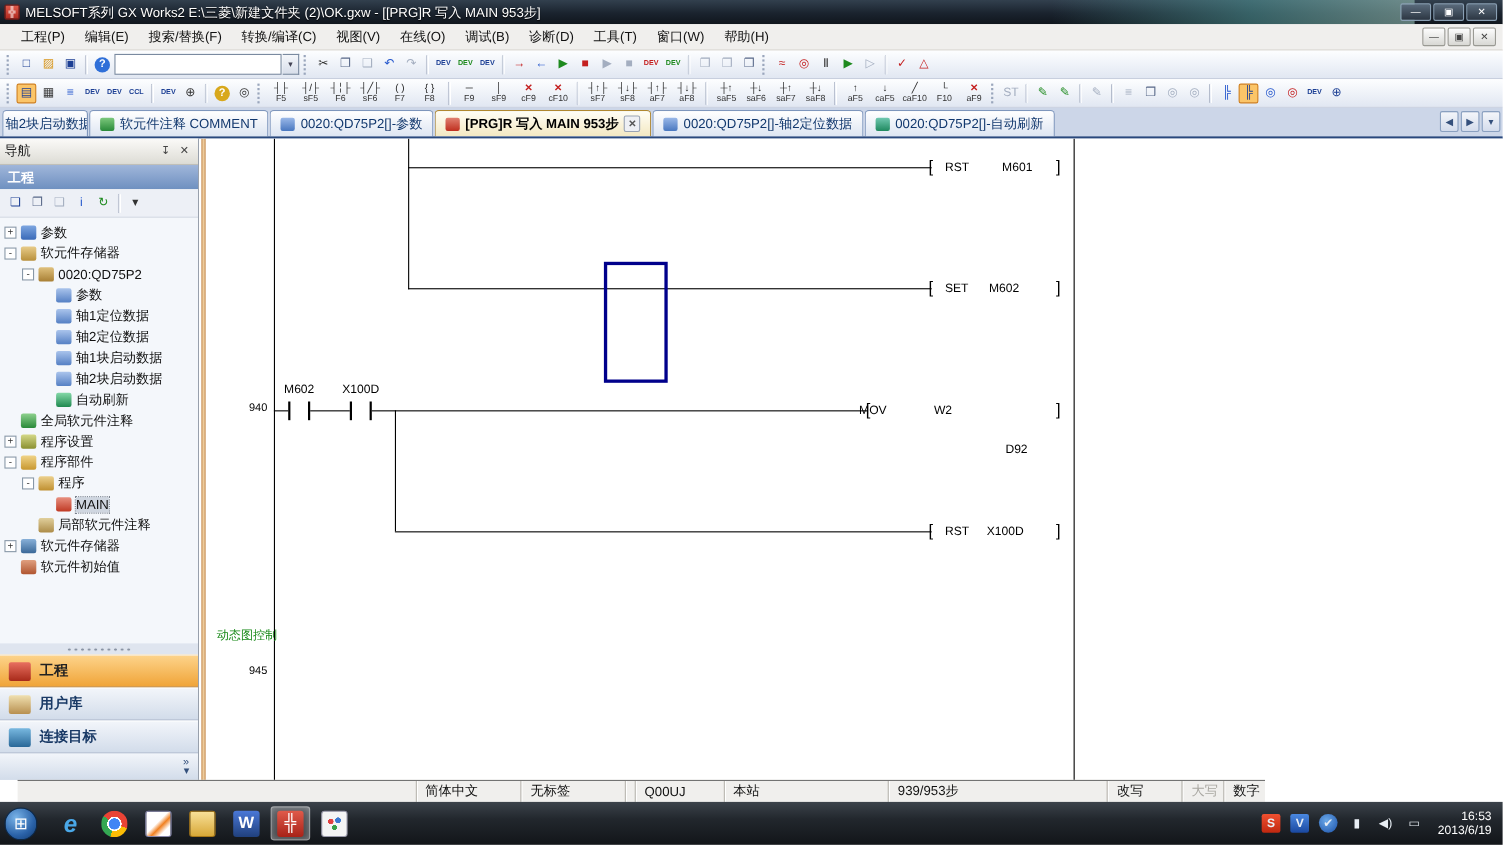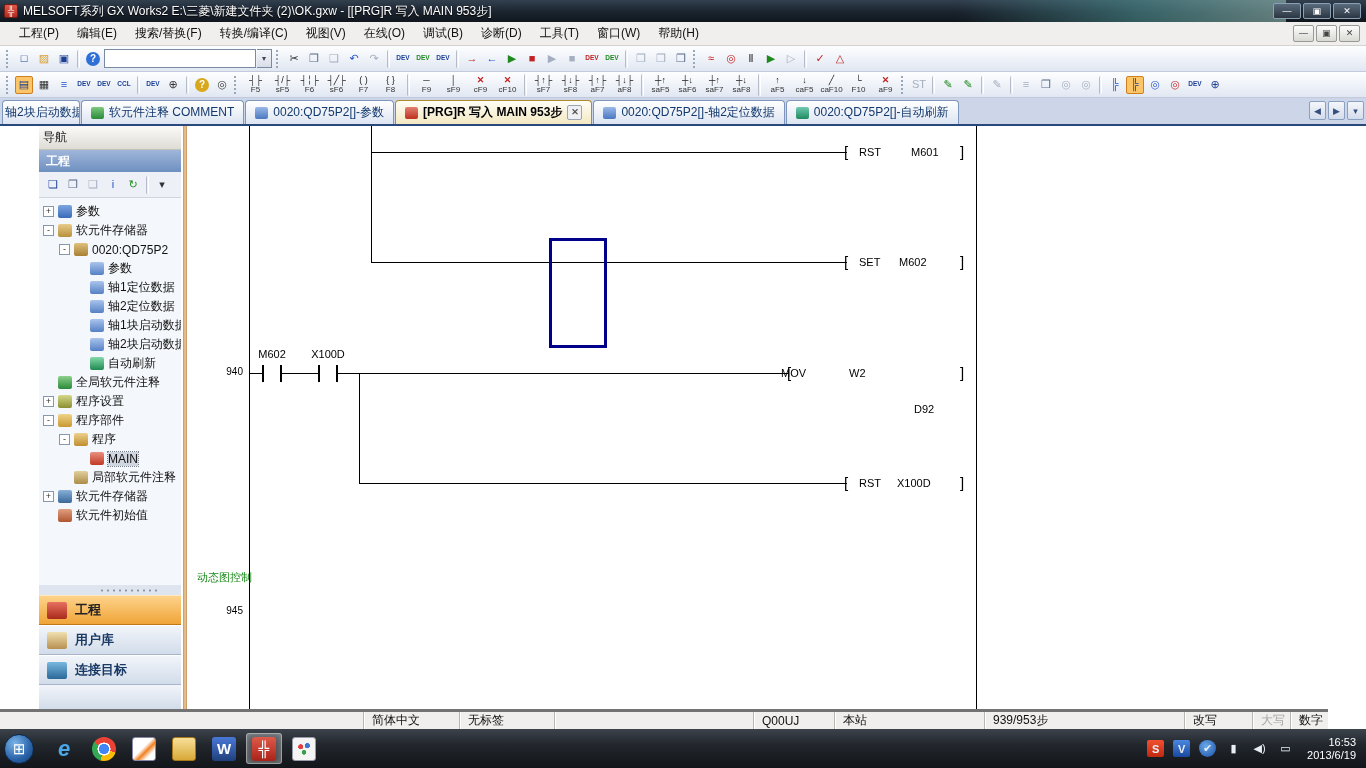--- a/index.html
+++ b/index.html
@@ -68,21 +68,21 @@
   .tab[data-ticon="refresh"] .ticon { background:linear-gradient(#70c8b0,#208a60); }
   .tabclose { width:15px; height:15px; border:1px solid #9aa4b4; background:#eef0f4; color:#555; font-size:9px; line-height:13px;
     text-align:center; border-radius:2px; display:none; }
   .tab.active .tabclose { display:block; }
   #tabnav { position:absolute; right:2px; top:3px; display:flex; gap:2px; background:#ccd6e8; padding-left:3px; }
   .tabnav-btn { width:17px; height:19px; background:linear-gradient(#f4f6fa,#d4dcec); border:1px solid #8aa0c0; border-radius:2px;
     font-size:9px; color:#35507c; display:flex; align-items:center; justify-content:center; }
 
   
   #nav { position:absolute; left:0; top:126px; width:181px; height:583px; background:#e9eef6; border-right:1px solid #98a0ac;
-    display:flex; flex-direction:column;margin-left:39px; }
+    display:flex; flex-direction:column; }
   #nav-header { height:24px; background:linear-gradient(#fbfaf8,#dddcd5); border-bottom:1px solid #c0bfb8; display:flex;
     align-items:center; padding:0 4px; }
   #nav-title { font-size:12px; color:#222; flex:1; }
   .nav-hbtn { width:17px; height:16px; font-size:10px; color:#444; text-align:center; line-height:15px; }
   #proj-bar { height:22px; background:linear-gradient(#a0b6da,#6e90c0); color:#fff; font-size:12px; font-weight:bold;
     display:flex; align-items:center; padding-left:7px; }
   #nav-tools { height:26px; background:#edf0f6; border-bottom:1px solid #d0d6e0; display:flex; align-items:center; padding-left:4px; }
   #tree { flex:1; background:#f4f7fb; overflow:hidden; padding-top:4px; }
   .trow { height:19px; display:flex; align-items:center; font-size:12px; color:#111; white-space:nowrap; }
   .trow[data-level="0"] { padding-left:4px; } .trow[data-level="1"] { padding-left:20px; } .trow[data-level="2"] { padding-left:36px; }
@@ -123,21 +123,21 @@
   .lad-txt { position:absolute; font-size:11px; color:#000; white-space:nowrap; }
   .lad-br { position:absolute; font-size:15px; color:#000; line-height:18px; }
   .step { position:absolute; left:10px; width:52px; text-align:right; font-size:10px; color:#000; }
   .contact { position:absolute; width:20px; height:17px; background:#fff; border-left:2px solid #000; border-right:2px solid #000; }
   .clabel { position:absolute; font-size:11px; color:#000; text-align:center; }
   #cursorbox { position:absolute; border:3px solid #00008b; background:transparent; }
   #edit-strip { position:absolute; left:2px; top:0; width:4px; height:583px; background:linear-gradient(90deg,#c89058,#eccb9c,#c89058); }
   #lad-comment { position:absolute; font-size:11px; color:#1a8a1a; }
 
   
-  #statusbar { position:absolute; left:0; top:709px; width:1328px; height:20px; background:#f0efed; border-top:3px solid #737373;
+  #statusbar { position:absolute; left:16px; top:709px; width:1134px; height:20px; background:#f0efed; border-top:1px solid #737373;
     display:flex; align-items:stretch; font-size:12px; color:#111; }
   .seg { border-left:1px solid #b8b6b0; box-shadow:inset 1px 0 0 #fff; display:flex; align-items:center; padding-left:8px; white-space:nowrap; }
   .seg[data-k="pad"]{ width:363px; border-left:none; box-shadow:none; }
   .seg[data-k="lang"]{ width:96px; } .seg[data-k="tag"]{ width:95px; } .seg[data-k="flex"]{ flex:1; }
   .seg[data-k="cpu"]{ width:81px; } .seg[data-k="station"]{ width:150px; } .seg[data-k="steps"]{ width:200px; }
   .seg[data-k="mode"]{ width:68px; } .seg[data-k="caps"]{ width:38px; color:#a8a6a0;text-align:center; } .seg[data-k="num"]{ width:38px; }
 
   
   #taskbar { position:absolute; left:0; top:729px; width:1366px; height:39px;
     background:linear-gradient(180deg,#3c434b 0%,#22272d 40%,#121519 100%); display:flex; align-items:center; padding-left:4px; }

